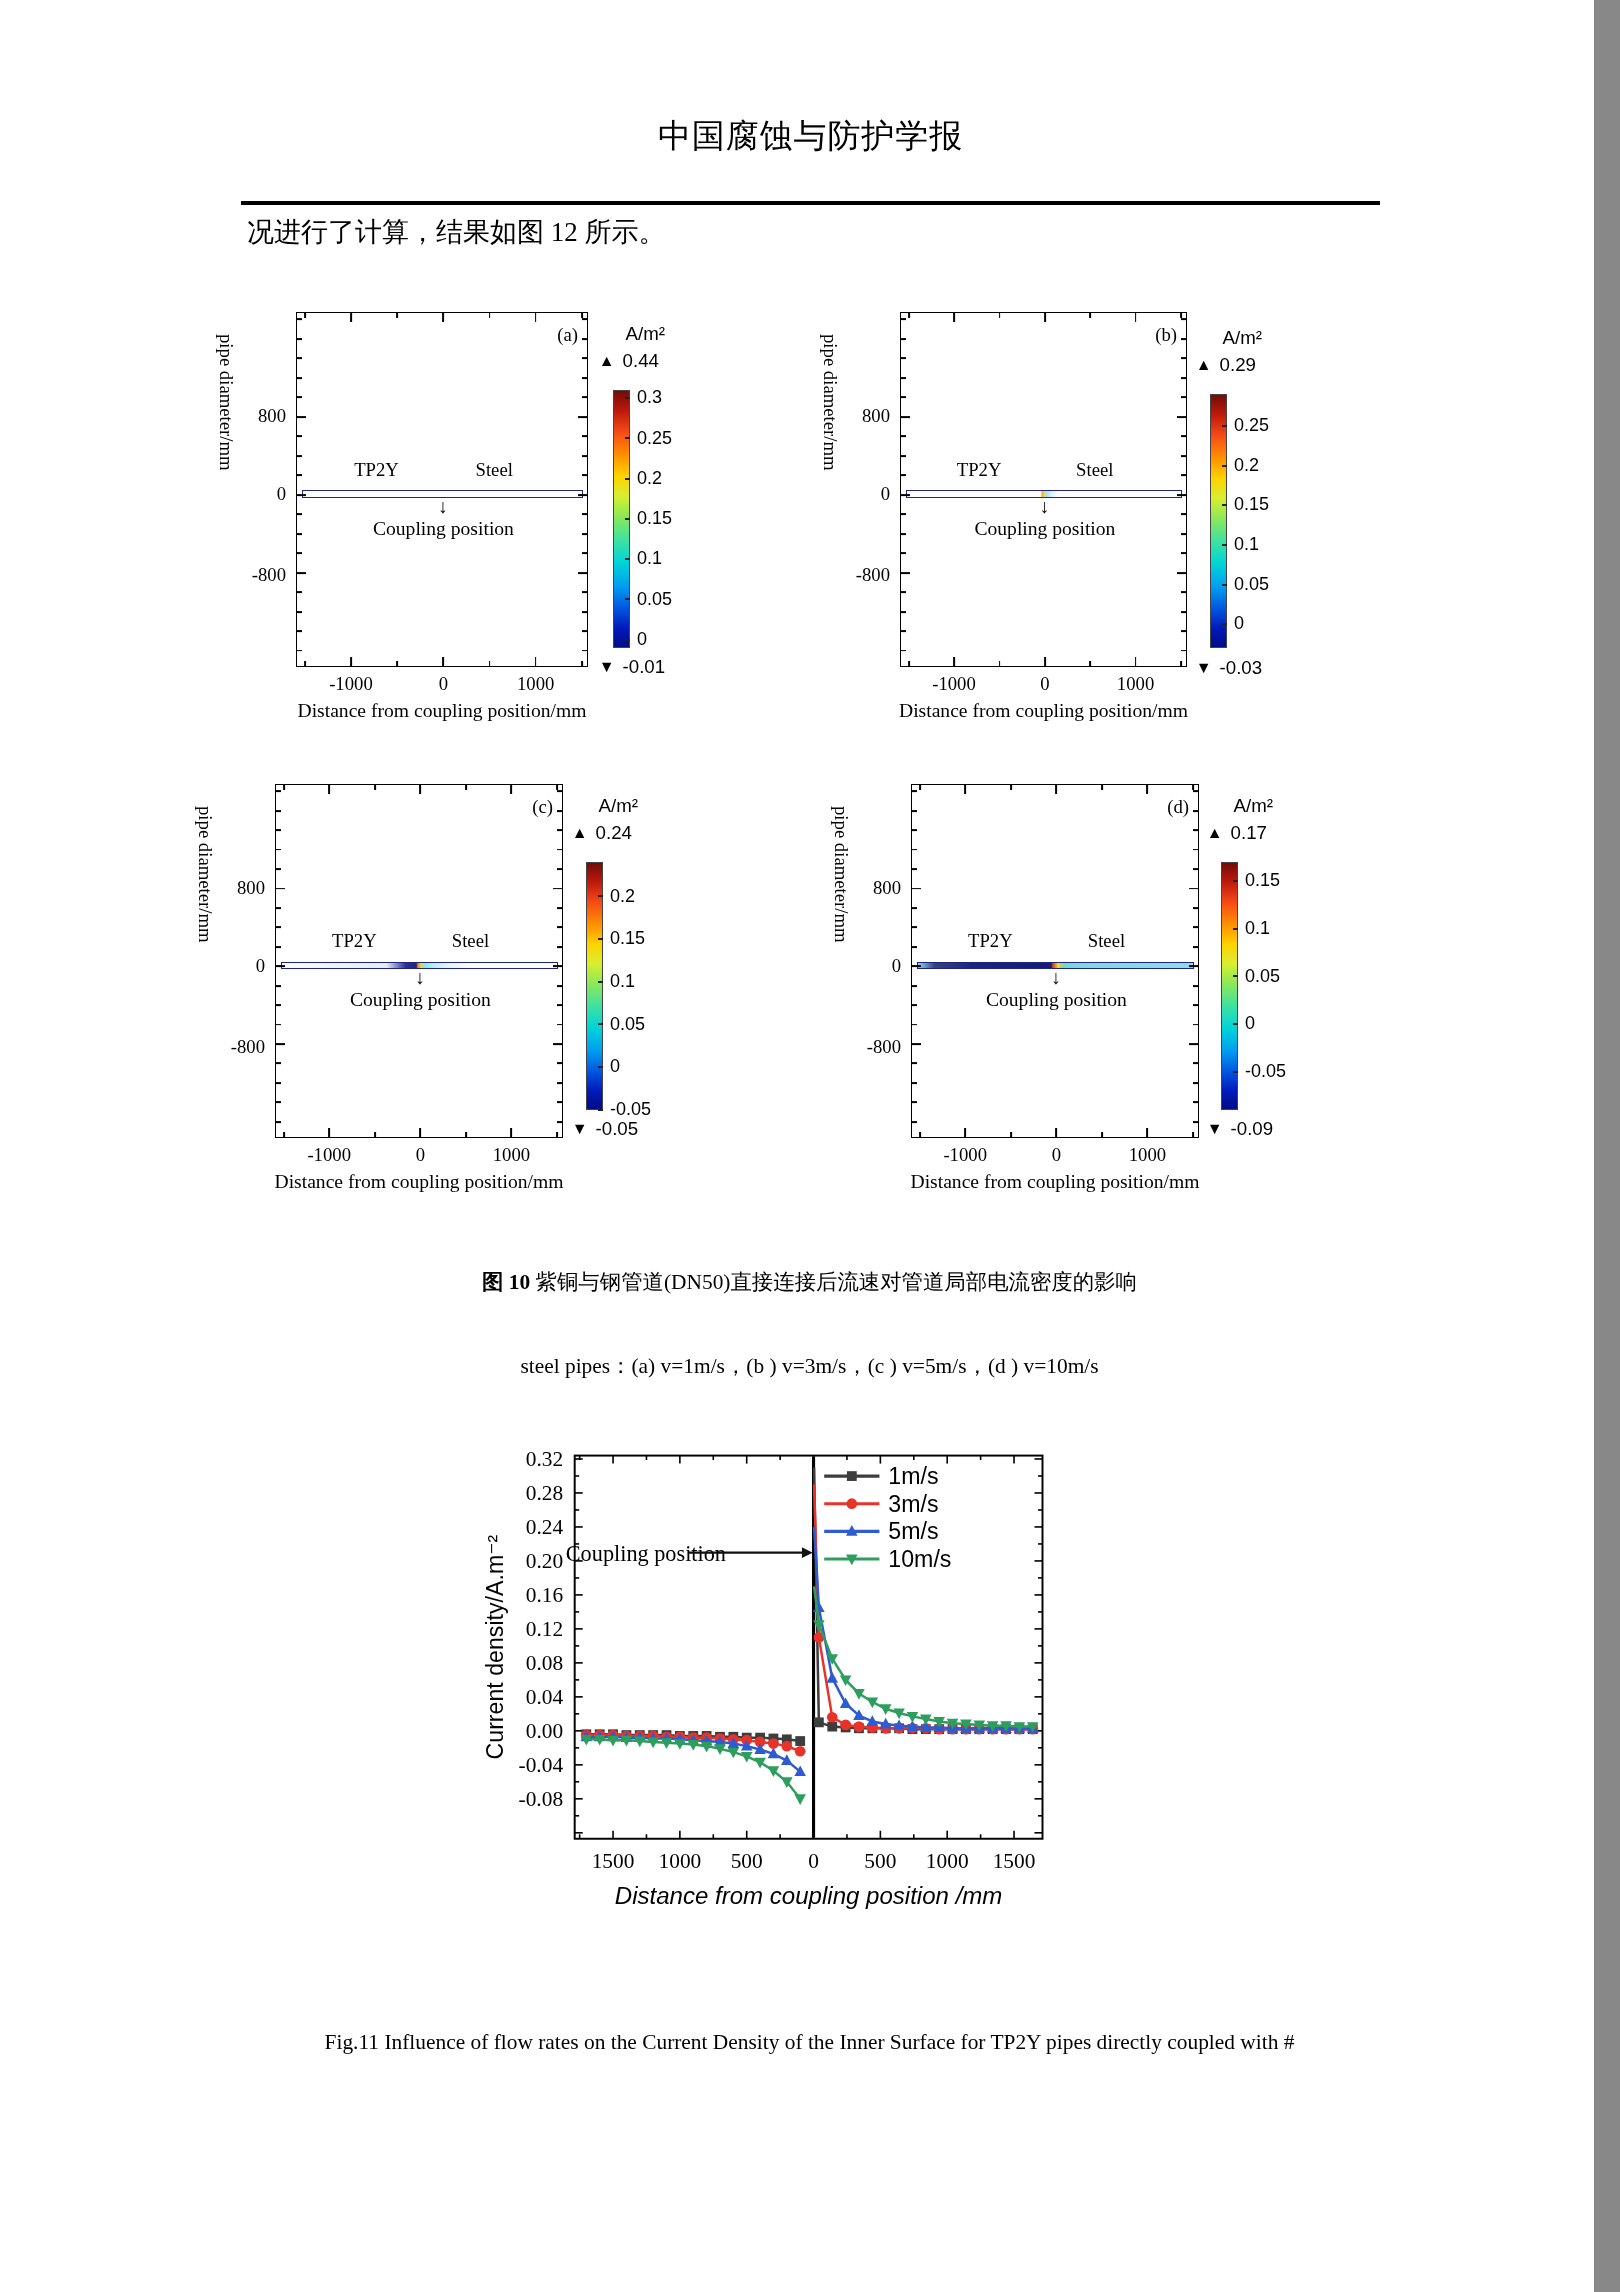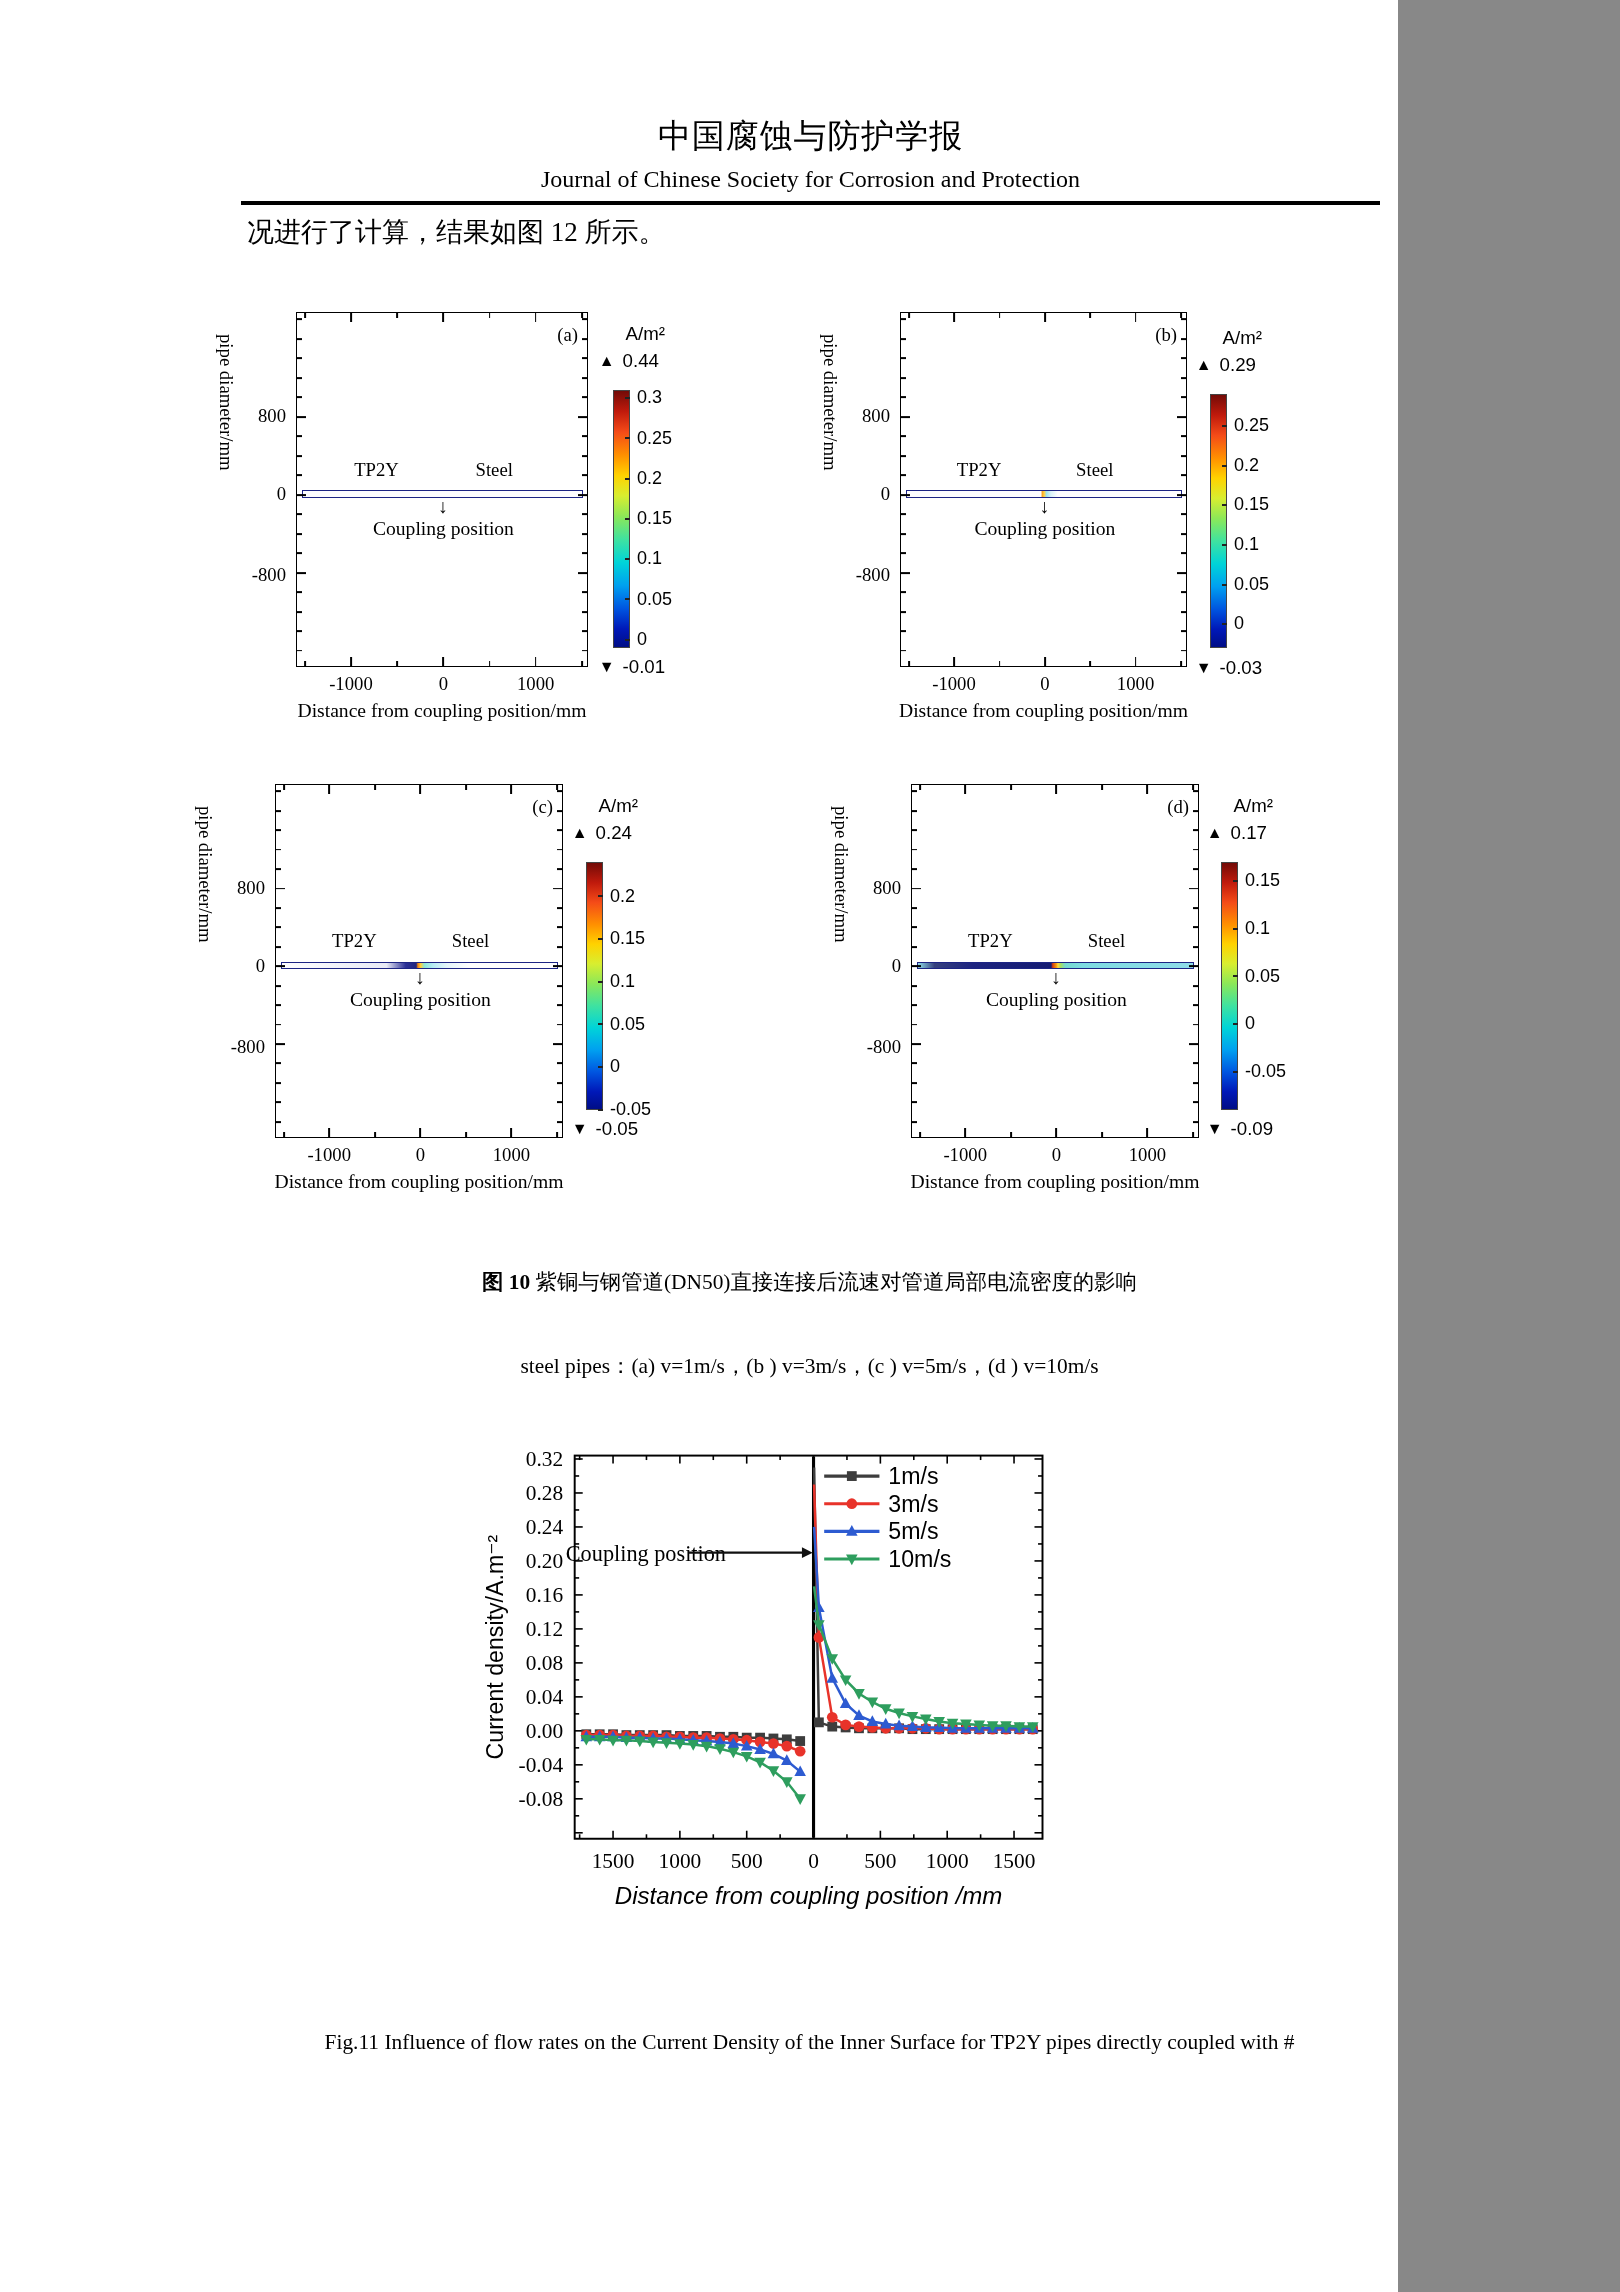--- a/index.html
+++ b/index.html
@@ -1,16 +1,16 @@
 <!DOCTYPE html>
 <html style="font-size:14.3px"><head>
 <meta charset="utf-8">
 <style>
   html,body{margin:0;padding:0;background:#888;}
-  .page{position:relative;width:1398px;height:2293px;background:#ffffff;overflow:hidden;
+  .page{position:relative;width:1594px;height:2293px;background:#ffffff;overflow:hidden;
         font-family:"Liberation Serif","DejaVu Serif",serif;color:#000;}
 
   
   .hdr-zh{position:absolute;left:241px;top:114px;width:1139px;text-align:center;font-size:33px;letter-spacing:0.9px;}
   .hdr-en{position:absolute;left:241px;top:166px;width:1139px;text-align:center;font-size:24px;}
   .hdr-rule{position:absolute;left:241px;top:201px;width:1139px;height:3.6px;background:#000;}
   .body-par{position:absolute;left:247px;top:214px;font-size:27px;}
 
   
   .panel{position:absolute;border:1.8px solid #000;background:#fff;box-sizing:border-box;}
@@ -53,21 +53,20 @@
   #fig11 svg{position:absolute;left:0;top:0;overflow:visible;}
   .f11-serif{font-family:"Liberation Serif","DejaVu Serif",serif;}
   .f11-sans{font-family:"Liberation Sans","DejaVu Sans",sans-serif;}
 </style>
 </head>
 <body>
 
 <div class="page">
 
   <div class="hdr-zh">中国腐蚀与防护学报</div>
-  <div class="hdr-en">Journal of Chinese Society for Corrosion and Protection</div>
   <div class="hdr-rule"></div>
   <div class="body-par">况进行了计算，结果如图 12 所示。</div>
 
   <div class="panel" style="left: 296px; top: 312px; width: 292px; height: 355px;">
     <div class="p-ylabel">pipe diameter/mm</div>
     <div class="ptag">(a)</div>
     <div class="ytl" style="top:calc(29.4% - 11.6px);">800</div>
     <div class="ytl" style="top:calc(51.5% - 11.6px);">0</div>
     <div class="ytl" style="top:calc(74.5% - 11.6px);">-800</div>
     <div class="xtl" style="left:calc(18.6% - 40px);">-1000</div>

